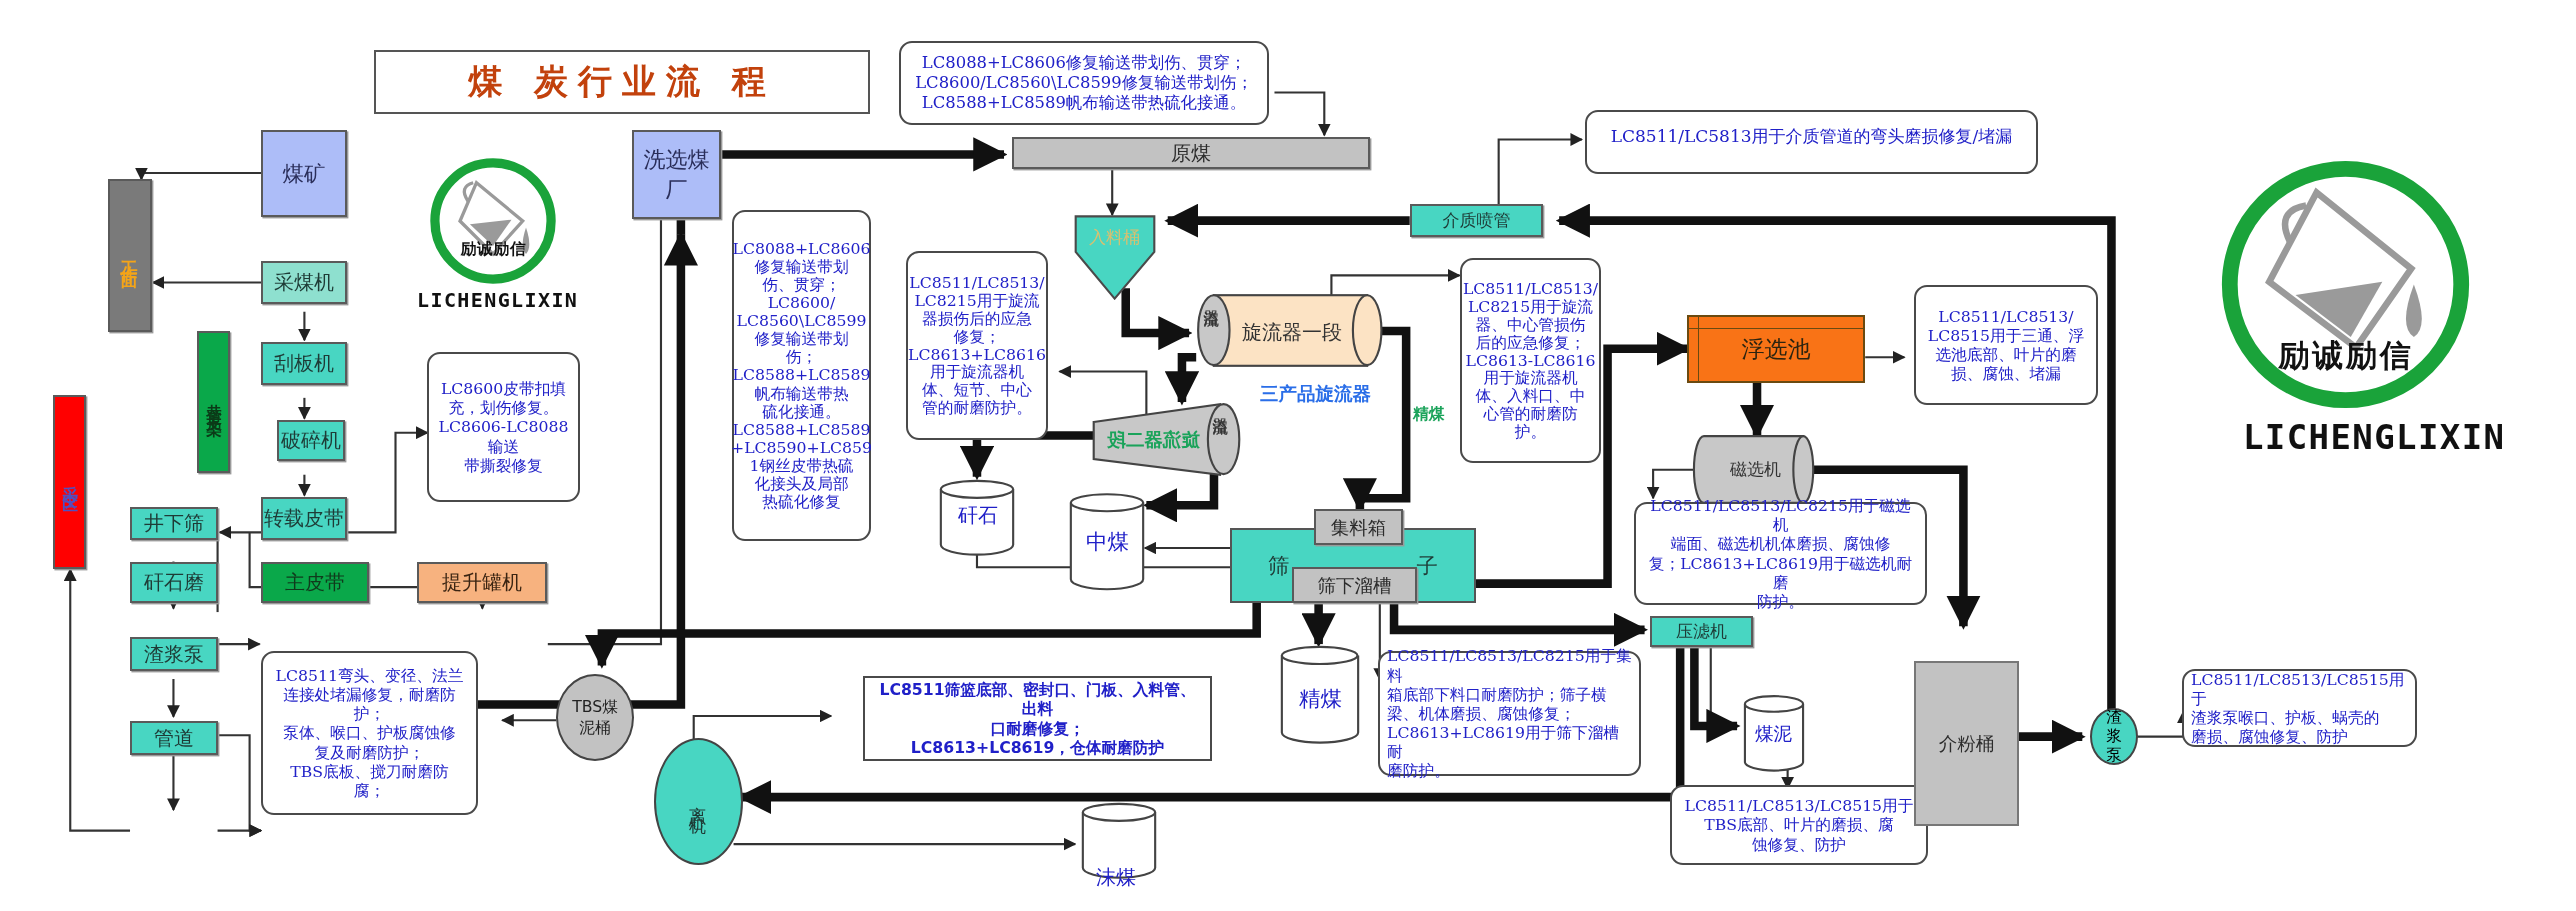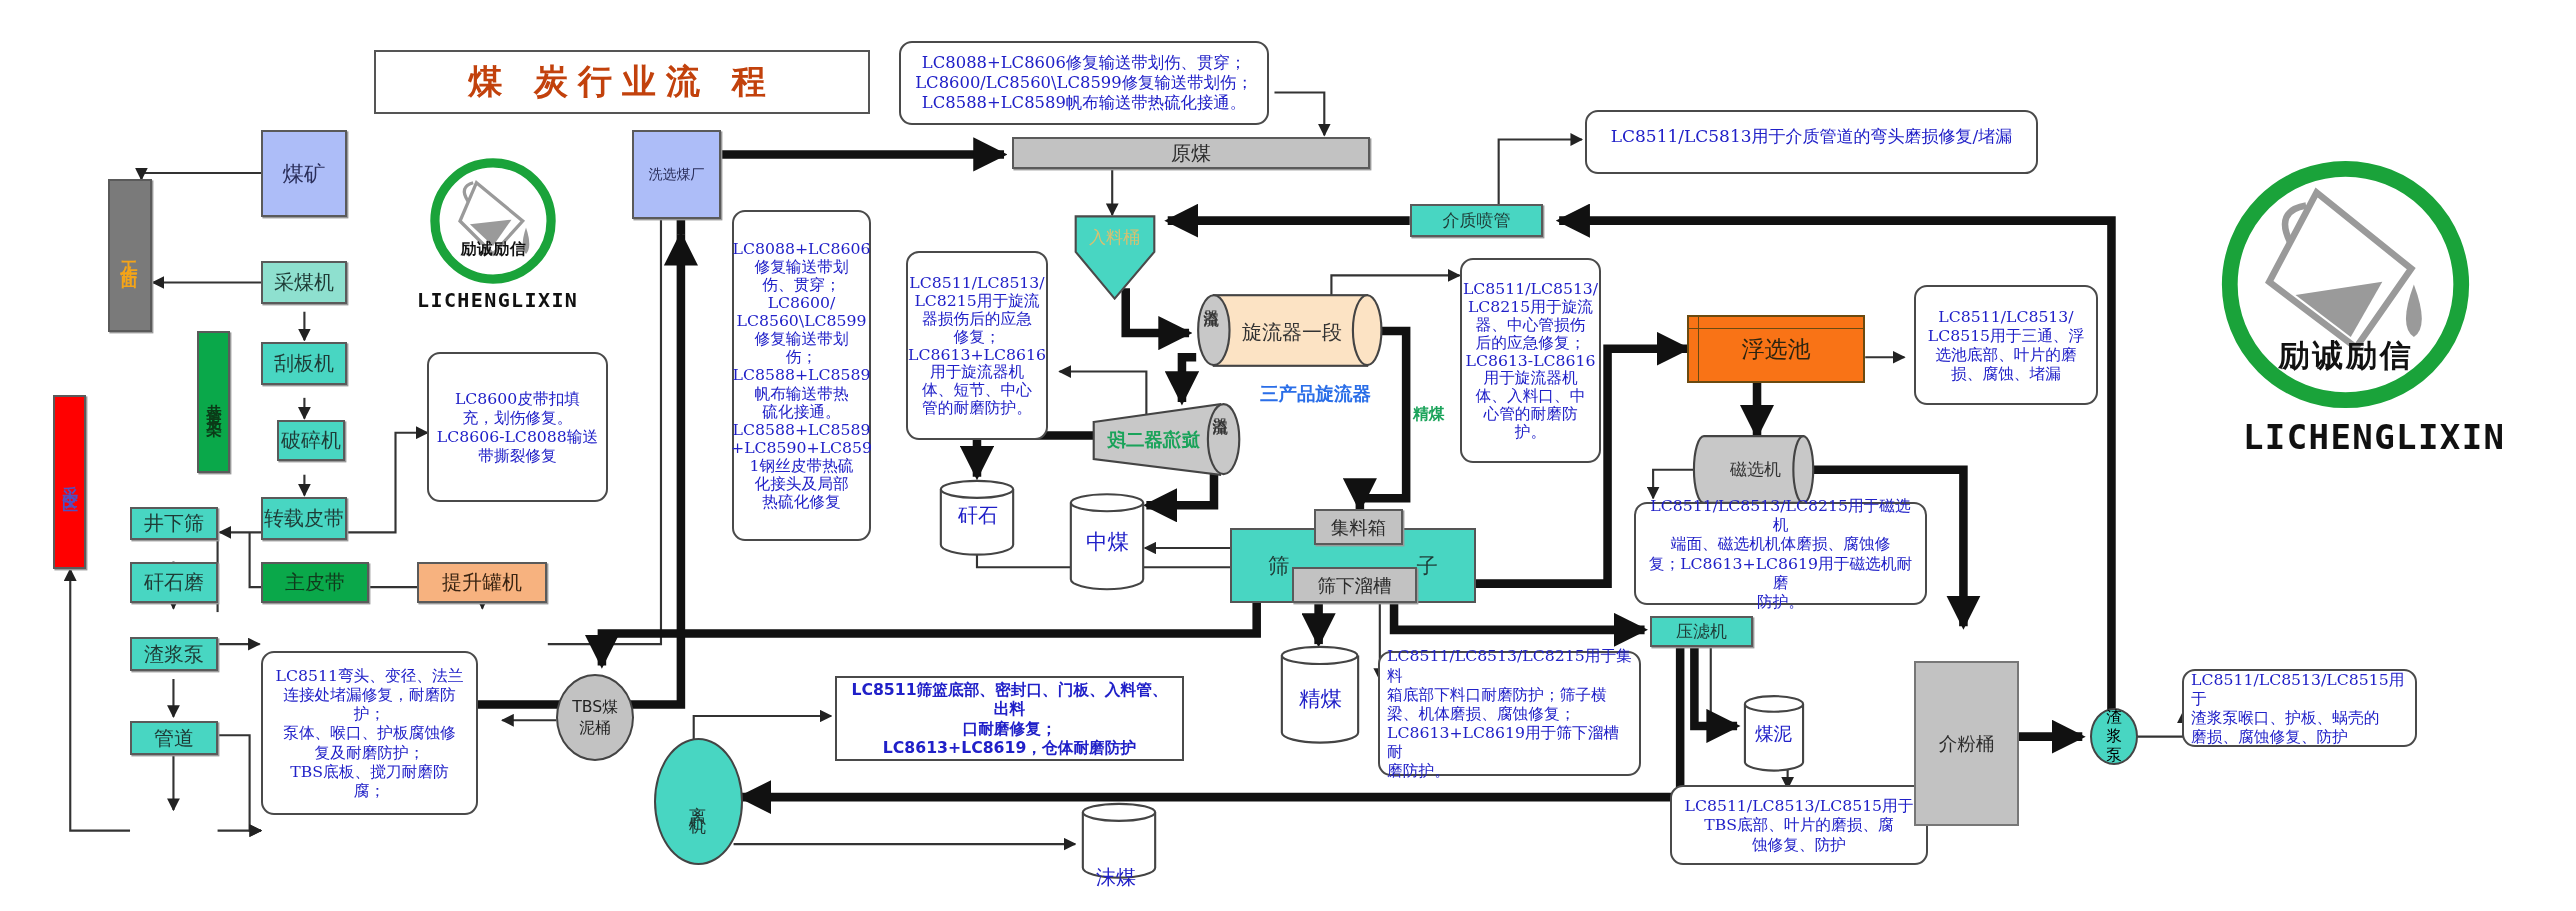--- a/index.html
+++ b/index.html
@@ -8,21 +8,21 @@
   .node { position:absolute; box-sizing:border-box; display:flex; align-items:center; justify-content:center; text-align:center; z-index:2; color:#222; }
   .rect { border:2.1px solid #5a5a5a; box-shadow:1.4px 1.4px 0 #9a9a9a; }
   .blue { background:#adbdf8; color:#2a2e5a; font-size:21.4px; }
   .teal { background:#48d6c2; color:#1e3b36; font-size:20px; }
   .teal2 { background:#8ee0cf; color:#1e3b36; font-size:20px; }
   .green { background:#0aa84a; color:#103a1c; font-size:20px; }
   .orange { background:#f7b27f; color:#3a2412; font-size:20px; }
   .gray { background:#c2c2c2; color:#2c2c2c; font-size:20px; }
   .vtext { writing-mode:vertical-rl; text-orientation:upright; letter-spacing:5.7px; font-weight:bold; }
   .note { position:absolute; box-sizing:border-box; background:#fff; border:2.1px solid #4a4a4a; border-radius:13px; color:#2020c8; font-family:"DejaVu Serif","Liberation Serif",serif; font-size:18.5px; line-height:1.22; text-align:center; display:flex; align-items:center; justify-content:center; padding:5.7px 7.1px; z-index:2; white-space:pre-line; }
-  .note.square { border-radius:0; font-family:"DejaVu Sans","Liberation Sans",sans-serif; font-weight:bold; font-size:17px; }
+  .note.square { border-radius:0; font-family:"DejaVu Sans","Liberation Sans",sans-serif; font-weight:bold; font-size:17px;margin-left:28px; }
   .title-box { position:absolute; left:374px; top:50px; width:496px; height:64px; border:2.1px solid #555; box-sizing:border-box; display:flex; align-items:center; justify-content:center; font-size:34px; font-weight:bold; letter-spacing:10px; color:#c2410c; z-index:2; background:#fff; }
   .cyl { position:absolute; z-index:2; }
   .ellipse { position:absolute; border-radius:50%; border:2.1px solid #444; box-sizing:border-box; display:flex; align-items:center; justify-content:center; text-align:center; z-index:2; font-size:18.5px; }
   .label-plain { position:absolute; z-index:3; white-space:nowrap; }
   .logo { position:absolute; z-index:2; }
   .logo-text { position:absolute; font-family:"DejaVu Sans Mono","Liberation Mono",monospace; font-weight:bold; color:#111; text-align:center; letter-spacing:1.4px; z-index:3; }
 </style>
 </head>
 <body>
 
@@ -127,33 +127,33 @@
 <div class="node rect teal" style="left:261px;top:342px;width:86px;height:43px">刮板机</div>
 <div class="node rect teal" style="left:277px;top:420px;width:68px;height:41px">破碎机</div>
 <div class="node rect teal" style="left:261px;top:497px;width:86px;height:43px">转载皮带</div>
 <div class="node rect teal" style="left:130px;top:507px;width:88px;height:33px">井下筛</div>
 <div class="node rect teal" style="left:130px;top:562px;width:88px;height:41px">矸石磨</div>
 <div class="node rect green" style="left:261px;top:562px;width:108px;height:41px">主皮带</div>
 <div class="node rect orange" style="left:417px;top:562px;width:130px;height:41px">提升罐机</div>
 <div class="node rect teal" style="left:130px;top:637px;width:88px;height:34px">渣浆泵</div>
 <div class="node rect teal" style="left:130px;top:721px;width:88px;height:34px">管道</div>
 
-<div class="note" style="left:427px;top:352px;width:181px;height:150px;font-size:15.7px">LC8600皮带扣填
+<div class="note" style="left:427px;top:352px;width:153px;height:150px;font-size:15.7px">LC8600皮带扣填
 充，划伤修复。
 LC8606-LC8088输送
 带撕裂修复</div>
 <div class="note" style="left:261px;top:651px;width:217px;height:164px;font-size:15.7px">LC8511弯头、变径、法兰
 连接处堵漏修复，耐磨防
 护；
 泵体、喉口、护板腐蚀修
 复及耐磨防护；
 TBS底板、搅刀耐磨防
 腐；</div>
 
-<div class="node rect blue" style="left:632px;top:130px;width:89px;height:89px;font-size:14px">洗选煤厂</div>
+<div class="node rect blue" style="left:632px;top:130px;width:89px;height:89px;font-size:22px">洗选煤厂</div>
 <div class="note" style="left:732px;top:210px;width:139px;height:331px;font-size:15.7px;line-height:1.15">LC8088+LC8606
 修复输送带划
 伤、贯穿；
 LC8600/
 LC8560\LC8599
 修复输送带划
 伤；
 LC8588+LC8589
 帆布输送带热
 硫化接通。

